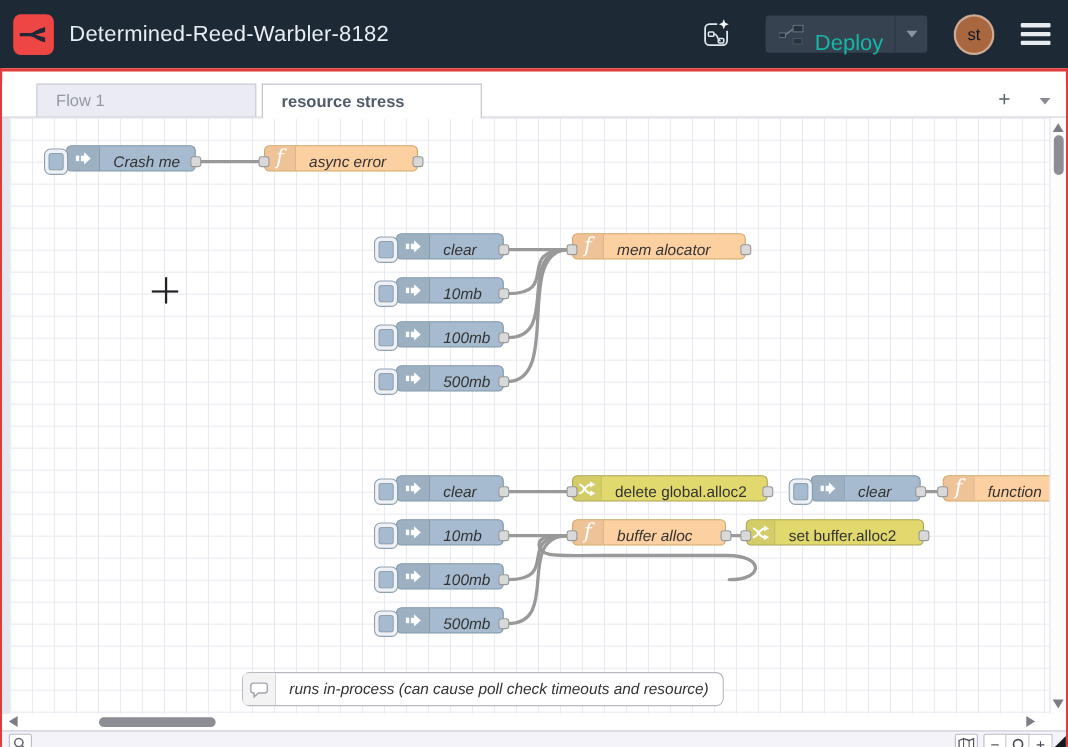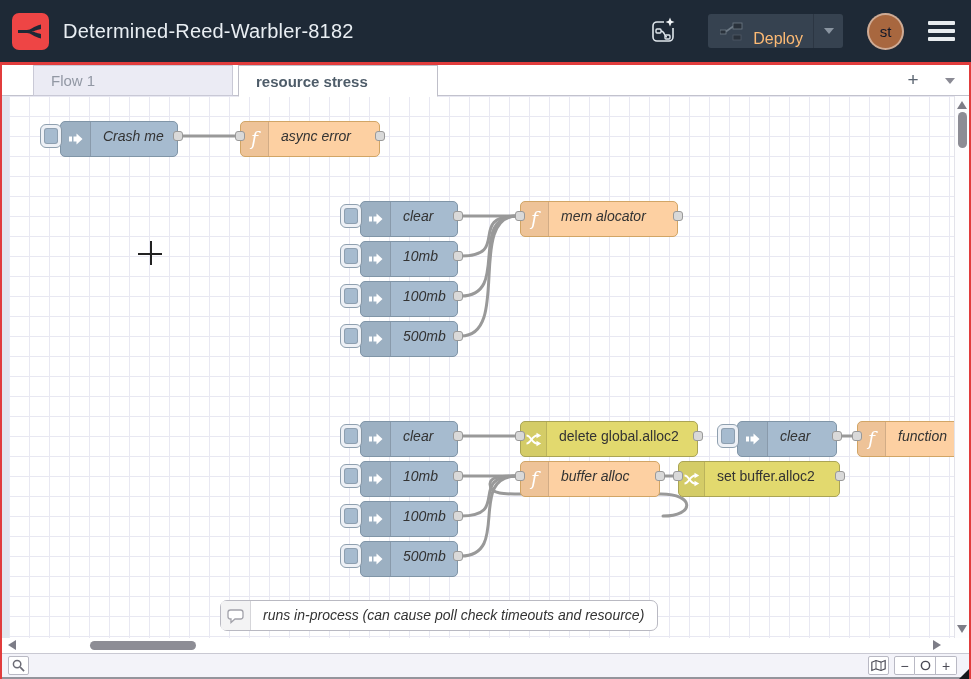--- a/index.html
+++ b/index.html
@@ -10,38 +10,38 @@
   
   .header { position:absolute; top:0; left:0; width:971px; height:62px; background:#1e2936;
             display:flex; align-items:center; padding:0 12px; }
   .logo { width:37px; height:37px; background:#ee4545; border-radius:7px; display:flex;
           align-items:center; justify-content:center; flex:0 0 auto; }
   .title { color:#e9eef3; font-size:20px; margin-left:14px; letter-spacing:.2px; }
   .header-spacer { flex:1; }
   .ai-btn { width:40px; height:40px; display:flex; align-items:center; justify-content:center; }
   .deploy { height:34px; background:#364250; border-radius:3px; display:flex; align-items:center;
             margin-left:24px; padding:0 0 0 12px; }
-  .deploy-label { color:#fdba74; font-size:16px; margin:16px 10px 0 10px; }
+  .deploy-label { color:#14b8a6; font-size:20px; margin:16px 10px 0 10px; }
   .deploy-caret { width:30px; height:34px; display:flex; align-items:center; justify-content:center;
                   border-left:1px solid #2c3643; }
   .caret-down { width:0; height:0; border-left:5px solid transparent; border-right:5px solid transparent;
                 border-top:6px solid #8a95a1; }
   .avatar { width:37px; height:37px; border-radius:50%; background:#a8673f; color:#0f172a;
             display:flex; align-items:center; justify-content:center; font-size:15px;
             border:2px solid rgba(255,255,255,.45); margin-left:24px; }
   .menu-btn { margin-left:20px; display:flex; flex-direction:column; gap:4px; padding:4px; }
   .menu-btn div { width:27px; height:4px; background:#e8ecef; border-radius:1px; }
 
   
   .frame { position:absolute; top:62px; left:0; width:971px; height:617px;
            border-top:3px solid #e13c3c; border-left:2px solid #e13c3c; border-right:2px solid #e13c3c;
            background:#fff; }
 
   
-  .tabbar { position:relative; height:31px; background:#fff; border-bottom:1px solid #c2c2cd; }
+  .tabbar { position:relative; height:31px; background:#fff; border-bottom:1px solid #c2c2cd;margin-top:11px; }
   .tab { position:absolute; top:0; height:31px; width:200px; font-size:15px;
          display:flex; align-items:center; padding-left:17px; }
   .tab.inactive { left:31px; background:#ebebf4; border:1px solid #c9c9d6; color:#9298a4; }
   .tab.active { left:236px; background:#fff; border:1px solid #bfbfc9; border-bottom:1px solid #fff;
                 color:#4e5c69; font-weight:bold; height:32px; z-index:2; }
   .tab-add { position:absolute; right:44px; top:3px; width:24px; height:24px; color:#5a6470;
              font-size:19px; text-align:center; line-height:24px; }
   .tab-caret { position:absolute; right:14px; top:13px; width:0; height:0;
                border-left:5px solid transparent; border-right:5px solid transparent;
                border-top:6px solid #8a8a94; }
@@ -49,21 +49,21 @@
   
   .canvas-row { position:relative; height:542px; display:flex; }
   .gutter { width:7px; background:#e3e6ed; }
   .flow-canvas { position:relative; flex:1; overflow:hidden; background:#fff;
     background-image:linear-gradient(#e8e8f2 1px, transparent 1px),
                      linear-gradient(90deg, #e8e8f2 1px, transparent 1px);
     background-size:20px 20px; }
   .wires { position:absolute; left:0; top:0; z-index:1; }
   .wires path { stroke:#999; stroke-width:3; fill:none; stroke-linecap:round; }
 
-  .node { position:absolute; height:36px; border-radius:5px; border:1px solid; z-index:2; }
+  .node { position:absolute; height:24px; border-radius:5px; border:1px solid; z-index:2; }
   .node .icon-sec { position:absolute; left:0; top:0; bottom:0; display:flex; align-items:center;
                     justify-content:center; background:rgba(0,0,0,0.06);
                     border-right:1px solid rgba(0,0,0,0.12); border-radius:4px 0 0 4px; }
   .node .lbl { position:absolute; top:0; height:28px; display:flex; align-items:center;
                font-size:14px; color:#333; white-space:nowrap; }
   .node .lbl.it { font-style:italic; }
   .port { position:absolute; width:10px; height:10px; background:#d9d9d9; border:1px solid #999;
           border-radius:3px; top:9px; }
   .port.in { left:-6px; } .port.out { right:-6px; }
   .inj-btn { position:absolute; left:-21px; top:2px; width:22px; height:24px; background:#eef1f6;

